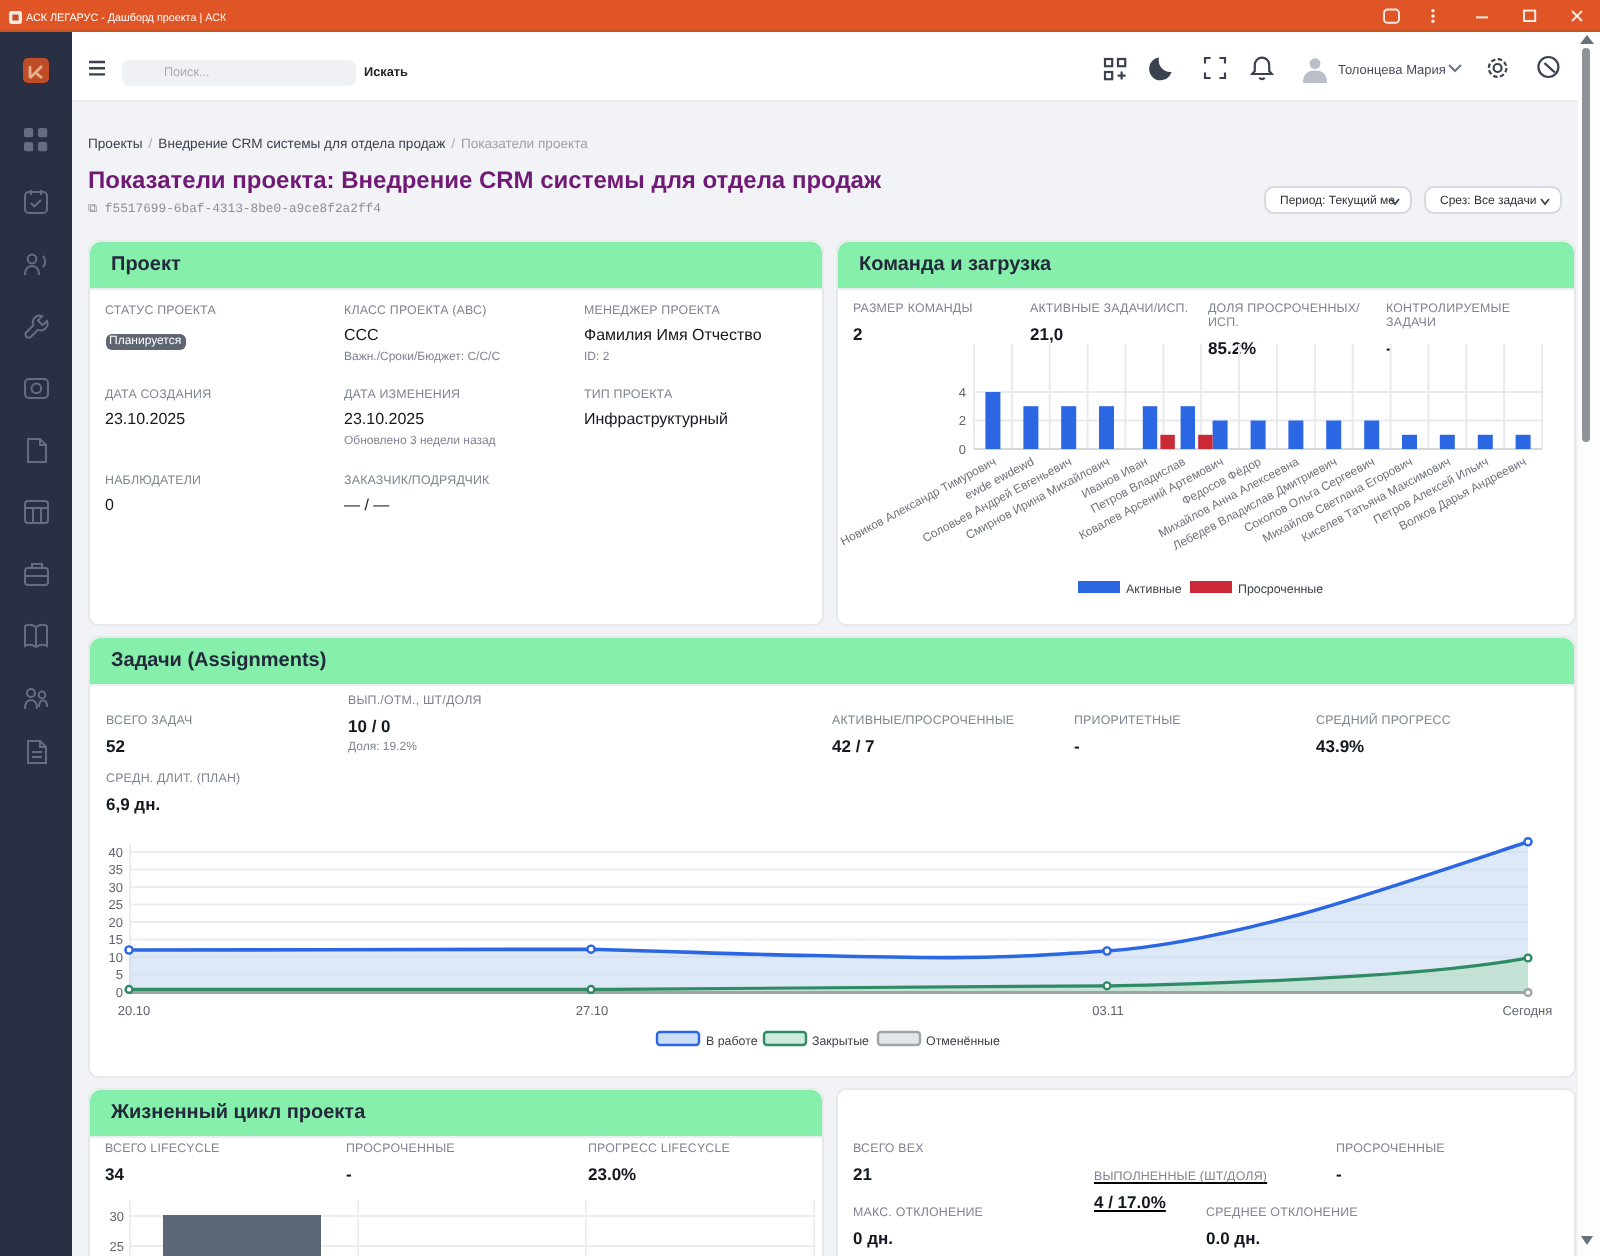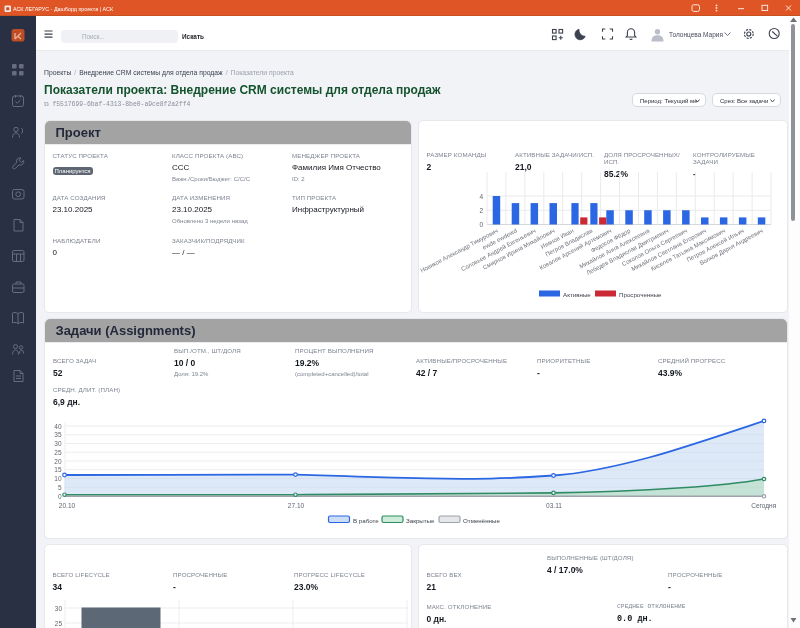--- a/index.html
+++ b/index.html
@@ -12,29 +12,29 @@
 #sidebar { left:0; top:16px; width:36px; height:612px; background:#2A3044; }
 
 #toolbar { left:36px; top:16px; width:764px; height:35px; background:#fff; border-bottom:1px solid #E8EAEE; }
 #searchbox { left:61px; top:29.5px; width:117px; height:13px; background:#F0F1F4; border-radius:4px; }
 #searchbox span { position:absolute; left:21px; top:3px; font-size:6.3px; color:#A6ABB5; }
 #searchbtn { left:182px; top:33px; width:32px; height:15px; font-size:6.4px; font-weight:bold; color:#22252B; }
 
 #breadcrumb { left:44px; top:68.5px; font-size:6.8px; color:#3C4250; }
 #breadcrumb .sep { color:#A7ACB6; margin:0 3px; }
 #breadcrumb .last { color:#9CA1AC; }
-#h1 { left:44px; top:82.5px; font-size:12px; font-weight:bold; color:#14532d; }
+#h1 { left:44px; top:82.5px; font-size:12px; font-weight:bold; color:#701a75; }
 #idline { left:44px; top:101px; font-size:6.4px; color:#8A8F99; font-family:"Liberation Mono", monospace; }
 .select { background:#fff; border:1px solid #D6D9DF; border-radius:5px; font-size:6px; color:#2A2F38; white-space:nowrap; }
 #sel1 { left:632px; top:92.5px; width:74px; height:14.5px; }
 #sel2 { left:712px; top:92.5px; width:69px; height:14.5px; }
 .select span { position:absolute; left:7px; top:4px; }
 
 .card { background:#fff; border:1px solid #E6E8EC; border-radius:5px; }
-.cardhead { position:absolute; left:0; top:0; right:0; height:24px; background:#a3a3a3; border-bottom:1px solid #ECEDF1; border-radius:5px 5px 0 0; font-size:13px; font-weight:bold; color:#23293A; line-height:24px; padding-left:10.5px; }
+.cardhead { position:absolute; left:0; top:0; right:0; height:24px; background:#86efac; border-bottom:1px solid #ECEDF1; border-radius:5px 5px 0 0; font-size:10px; font-weight:bold; color:#23293A; line-height:24px; padding-left:10.5px; }
 #card1 { left:44px; top:120px; width:368px; height:193px; }
 #card2 { left:418px; top:120px; width:370px; height:193px; }
 #card3 { left:44px; top:318px; width:744px; height:221px; }
 #card4 { left:44px; top:544px; width:368px; height:120px; }
 #card5 { left:418px; top:544px; width:370px; height:120px; }
 .lbl { font-size:6.2px; color:#7E8491; letter-spacing:0.1px; line-height:7px; }
 .val { font-size:8px; color:#14181F; margin-top:4px; }
 .valb { font-size:8.5px; color:#14181F; font-weight:bold; margin-top:3.5px; }
 .sub { font-size:6px; color:#7E8491; margin-top:3.5px; }
 .badge { display:inline-block; background:#5E6673; color:#fff; font-size:6px; line-height:6.2px; border-radius:3px; padding:1px 2px; margin-top:6px; }
@@ -205,20 +205,21 @@
       <div class="lbl">НАБЛЮДАТЕЛИ</div>
       <div class="val">0</div>
     </div>
   <div class="abs" style="left:127px; top:115.5px;">
       <div class="lbl">ЗАКАЗЧИК/ПОДРЯДЧИК</div>
       <div class="val">— / —</div>
     </div>
 </div>
 
 <div id="card2" class="abs card">
+  <div class="cardhead">Команда и загрузка</div>
   <div class="abs" style="left:7.5px; top:30px; width:85px;">
       <div class="lbl">РАЗМЕР КОМАНДЫ</div>
       <div class="valb">2</div>
     </div>
   <div class="abs" style="left:96px; top:30px; width:85px;">
       <div class="lbl">АКТИВНЫЕ ЗАДАЧИ/ИСП.</div>
       <div class="valb">21,0</div>
     </div>
   <div class="abs" style="left:185px; top:30px; width:82px;">
       <div class="lbl">ДОЛЯ ПРОСРОЧЕННЫХ/ ИСП.</div>
@@ -234,76 +235,72 @@
   <div class="cardhead">Задачи (Assignments)</div>
   <div class="abs" style="left:8px; top:38px;">
       <div class="lbl">ВСЕГО ЗАДАЧ</div>
       <div class="valb">52</div>
     </div>
   <div class="abs" style="left:129px; top:28px;">
       <div class="lbl">ВЫП./ОТМ., ШТ/ДОЛЯ</div>
       <div class="valb">10 / 0</div>
       <div class="sub">Доля: 19.2%</div>
     </div>
-  <div class="abs" style="left:250px; top:28px;">
-      <div class="lbl">ПРОЦЕНТ ВЫПОЛНЕНИЯ</div>
-      <div class="valb">19.2%</div>
-      <div class="sub">(completed+cancelled)/total</div>
-    </div>
   <div class="abs" style="left:371px; top:38px;">
       <div class="lbl">АКТИВНЫЕ/ПРОСРОЧЕННЫЕ</div>
       <div class="valb">42 / 7</div>
     </div>
   <div class="abs" style="left:492px; top:38px;">
       <div class="lbl">ПРИОРИТЕТНЫЕ</div>
       <div class="valb">-</div>
     </div>
   <div class="abs" style="left:613px; top:38px;">
       <div class="lbl">СРЕДНИЙ ПРОГРЕСС</div>
       <div class="valb">43.9%</div>
     </div>
   <div class="abs" style="left:8px; top:67px;">
       <div class="lbl">СРЕДН. ДЛИТ. (ПЛАН)</div>
       <div class="valb">6,9 дн.</div>
     </div>
 </div>
 
 <div id="card4" class="abs card">
+  <div class="cardhead">Жизненный цикл проекта</div>
   <div class="abs" style="left:7.5px; top:26px;">
       <div class="lbl">ВСЕГО LIFECYCLE</div>
       <div class="valb">34</div>
     </div>
   <div class="abs" style="left:128px; top:26px;">
       <div class="lbl">ПРОСРОЧЕННЫЕ</div>
       <div class="valb">-</div>
     </div>
   <div class="abs" style="left:249px; top:26px;">
       <div class="lbl">ПРОГРЕСС LIFECYCLE</div>
       <div class="valb">23.0%</div>
     </div>
 </div>
 
 <div id="card5" class="abs card">
   <div class="abs" style="left:7.5px; top:26px;">
       <div class="lbl">ВСЕГО ВЕХ</div>
       <div class="valb">21</div>
     </div>
-  <div class="abs" style="left:128px; top:9px;">
+  <div class="abs" style="left:128px; top:40px;text-decoration:underline;">
       <div class="lbl">ВЫПОЛНЕННЫЕ (ШТ/ДОЛЯ)</div>
       <div class="valb">4 / 17.0%</div>
     </div>
   <div class="abs" style="left:249px; top:26px;">
       <div class="lbl">ПРОСРОЧЕННЫЕ</div>
       <div class="valb">-</div>
     </div>
   <div class="abs" style="left:7.5px; top:58px;">
       <div class="lbl">МАКС. ОТКЛОНЕНИЕ</div>
       <div class="valb">0 дн.</div>
     </div>
-  <div class="abs" style="left:198px; top:58px;font-family:Liberation Mono, monospace;">
+  <div class="abs" style="left:184px; top:58px;">
       <div class="lbl">СРЕДНЕЕ ОТКЛОНЕНИЕ</div>
       <div class="valb">0.0 дн.</div>
     </div>
 </div>
 
 <svg class="abs" style="left:418px;top:120px;" width="370" height="192">
   <g stroke="#E9EAEE" stroke-width="1">
     <line x1="69" y1="52" x2="69" y2="104.5"></line>
       <line x1="87.9" y1="52" x2="87.9" y2="104.5"></line>
       <line x1="106.9" y1="52" x2="106.9" y2="104.5"></line>

